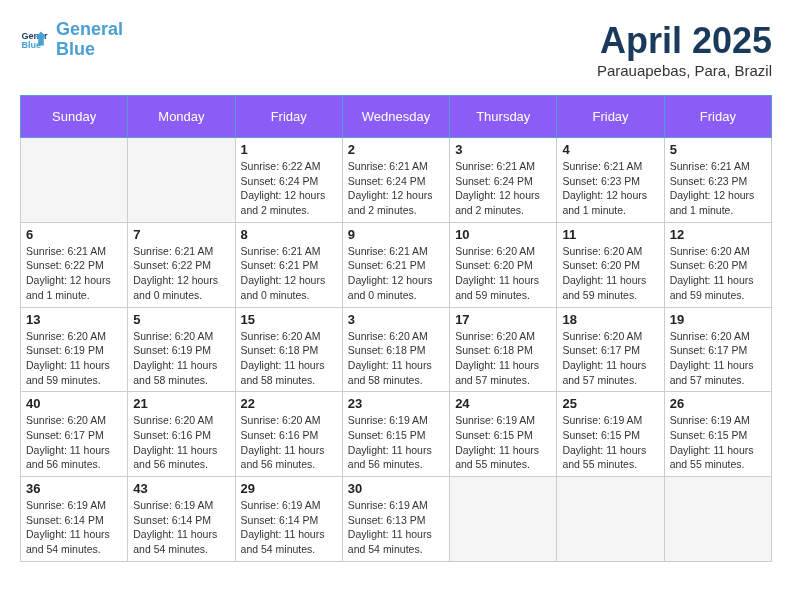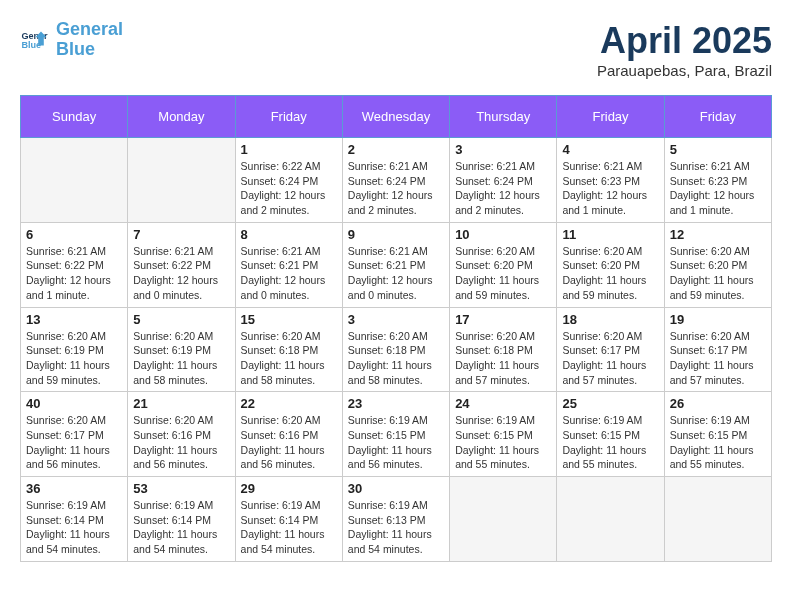--- a/index.html
+++ b/index.html
@@ -185,21 +185,21 @@
         <td><span class="day-number">24</span>
 <span class="day-info">Sunrise: 6:19 AM<br>Sunset: 6:15 PM<br>Daylight: 11 hours and 55 minutes.</span></td>
         <td><span class="day-number">25</span>
 <span class="day-info">Sunrise: 6:19 AM<br>Sunset: 6:15 PM<br>Daylight: 11 hours and 55 minutes.</span></td>
         <td><span class="day-number">26</span>
 <span class="day-info">Sunrise: 6:19 AM<br>Sunset: 6:15 PM<br>Daylight: 11 hours and 55 minutes.</span></td>
       </tr>
       <tr>
         <td><span class="day-number">36</span>
 <span class="day-info">Sunrise: 6:19 AM<br>Sunset: 6:14 PM<br>Daylight: 11 hours and 54 minutes.</span></td>
-        <td><span class="day-number">53</span>
+        <td><span class="day-number">43</span>
 <span class="day-info">Sunrise: 6:19 AM<br>Sunset: 6:14 PM<br>Daylight: 11 hours and 54 minutes.</span></td>
         <td><span class="day-number">29</span>
 <span class="day-info">Sunrise: 6:19 AM<br>Sunset: 6:14 PM<br>Daylight: 11 hours and 54 minutes.</span></td>
         <td><span class="day-number">30</span>
 <span class="day-info">Sunrise: 6:19 AM<br>Sunset: 6:13 PM<br>Daylight: 11 hours and 54 minutes.</span></td>
         <td class="empty-cell"></td>
         <td class="empty-cell"></td>
         <td class="empty-cell"></td>
       </tr>
     </tbody>

